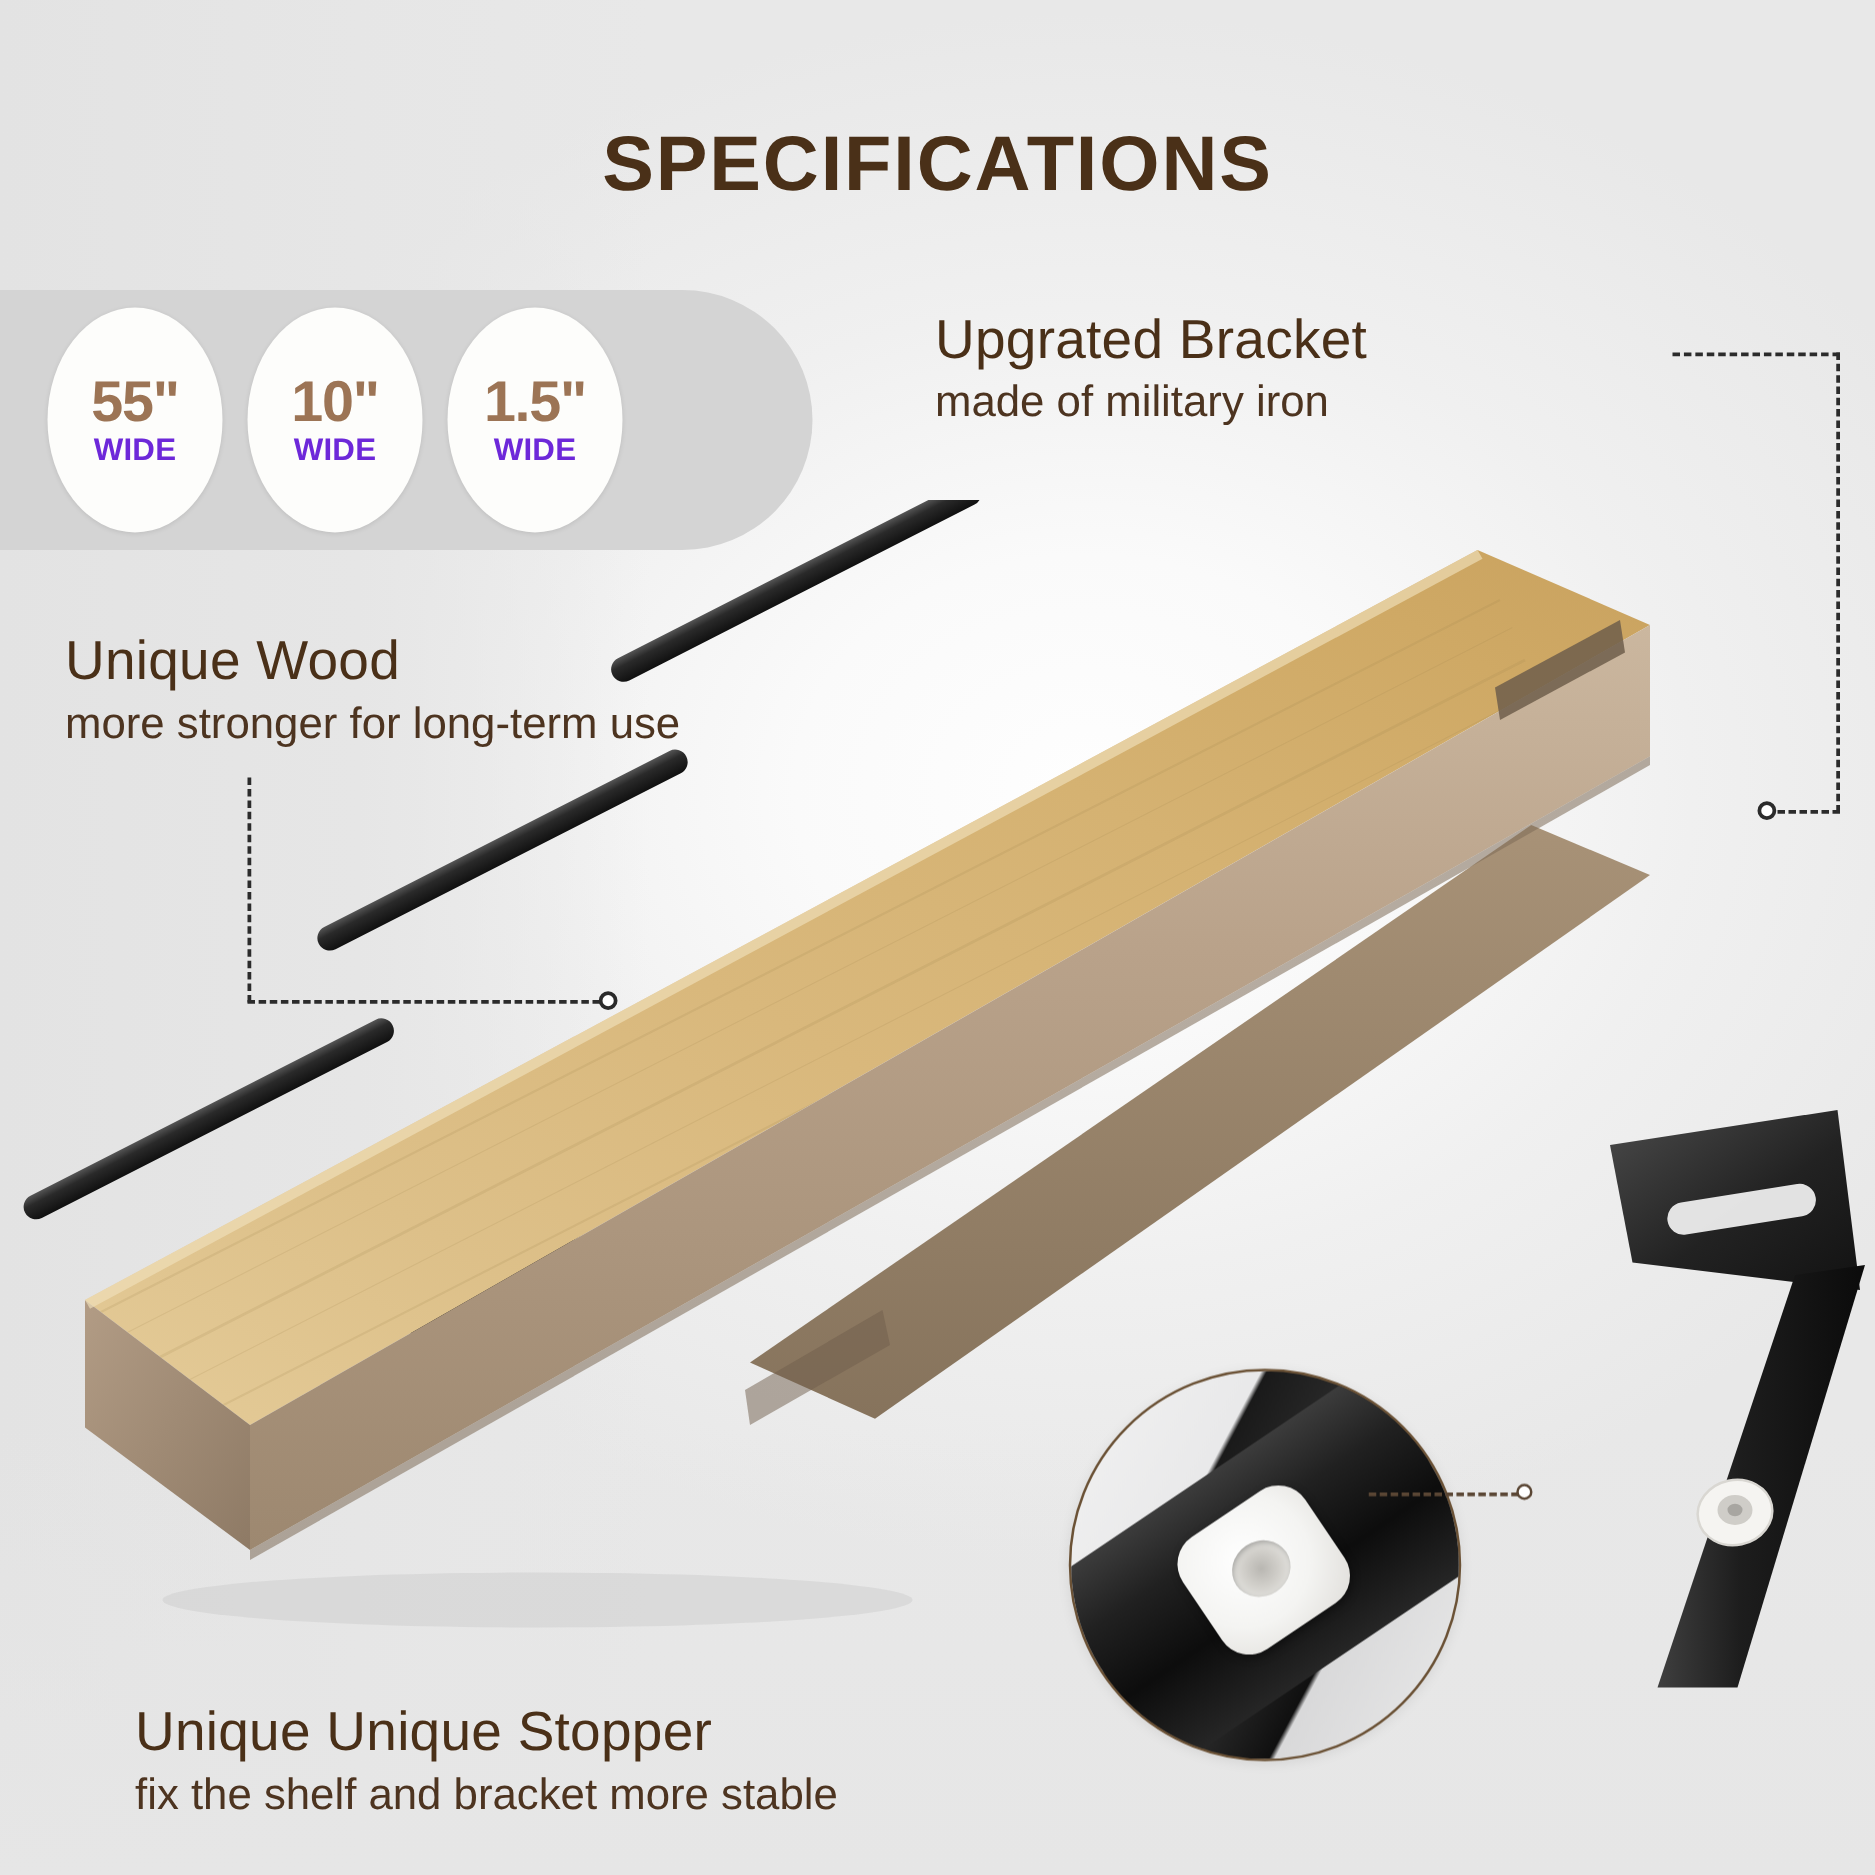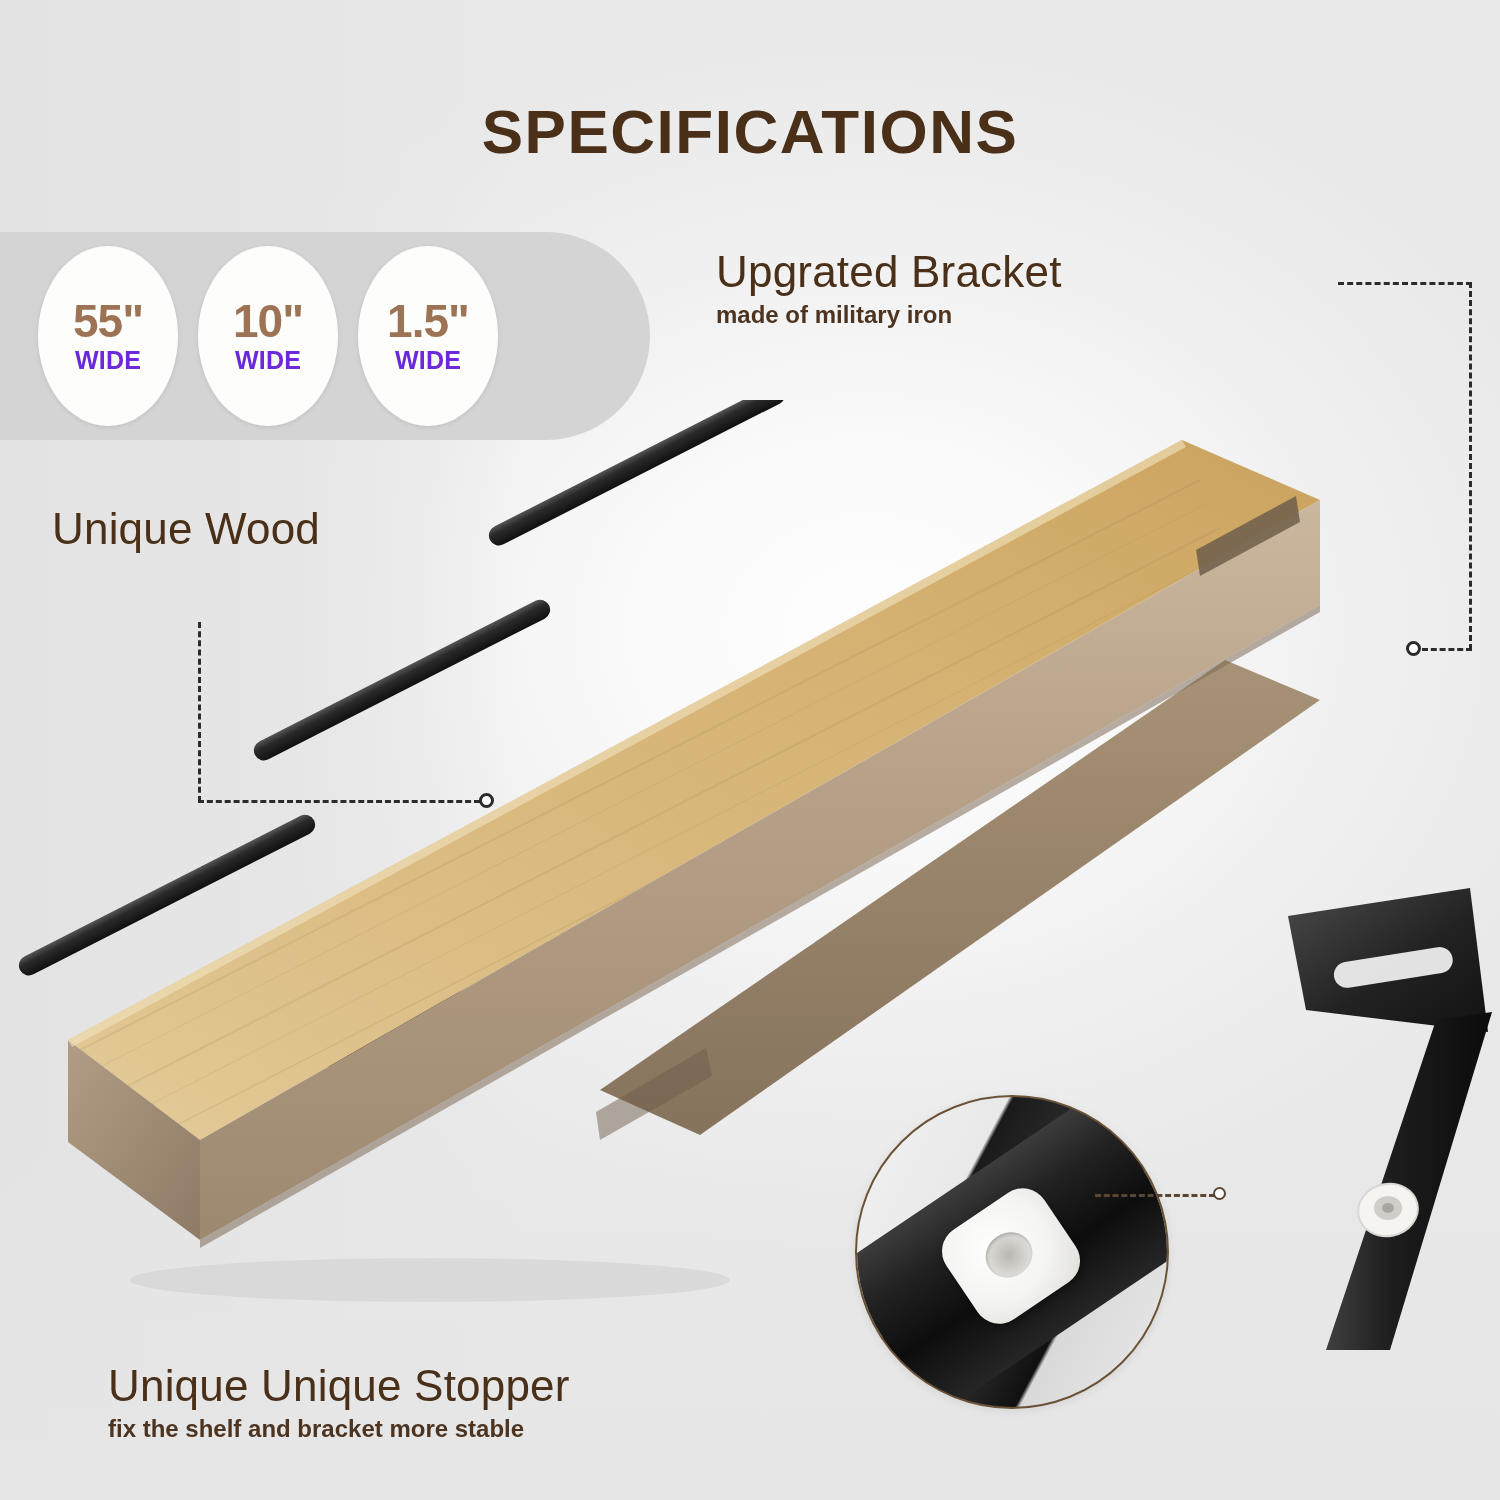--- a/index.html
+++ b/index.html
@@ -82,28 +82,28 @@
   .feature { position: absolute; }
   .feature-title {
     font-size: 44px;
     font-weight: 400;
     color: #4a3018;
     line-height: 1.1;
     white-space: nowrap;
     letter-spacing: 0.2px;
   }
   .feature-sub {
-    font-size: 24px;
-    font-weight: 700;
+    font-size: 35px;
+    font-weight: 400;
     color: #4d3420;
     line-height: 1.25;
     margin-top: 4px;
     white-space: nowrap;
   }
-  #feature-bracket { left: 716px; top: 248px; }
+  #feature-bracket { left: 748px; top: 248px; }
   #feature-wood    { left: 52px;  top: 505px; }
   #feature-stopper { left: 108px; top: 1362px; }
 
   
   .dash-v {
     position: absolute;
     width: 0;
     border-left: 3px dashed #2b2b2b;
   }
   .dash-h {
@@ -352,20 +352,21 @@
   <div class="dash-h dash-thin" id="stp-line-h"></div>
   <div class="dot dot-thin" id="stp-dot"></div>
 
   <div class="feature" id="feature-bracket">
     <div class="feature-title">Upgrated Bracket</div>
     <div class="feature-sub">made of military iron</div>
   </div>
 
   <div class="feature" id="feature-wood">
     <div class="feature-title">Unique Wood</div>
+    <div class="feature-sub">more stronger for long-term use</div>
   </div>
 
   <div class="feature" id="feature-stopper">
     <div class="feature-title">Unique Unique Stopper</div>
     <div class="feature-sub">fix the shelf and bracket more stable</div>
   </div>
 
 </div>
 
 </body></html>

